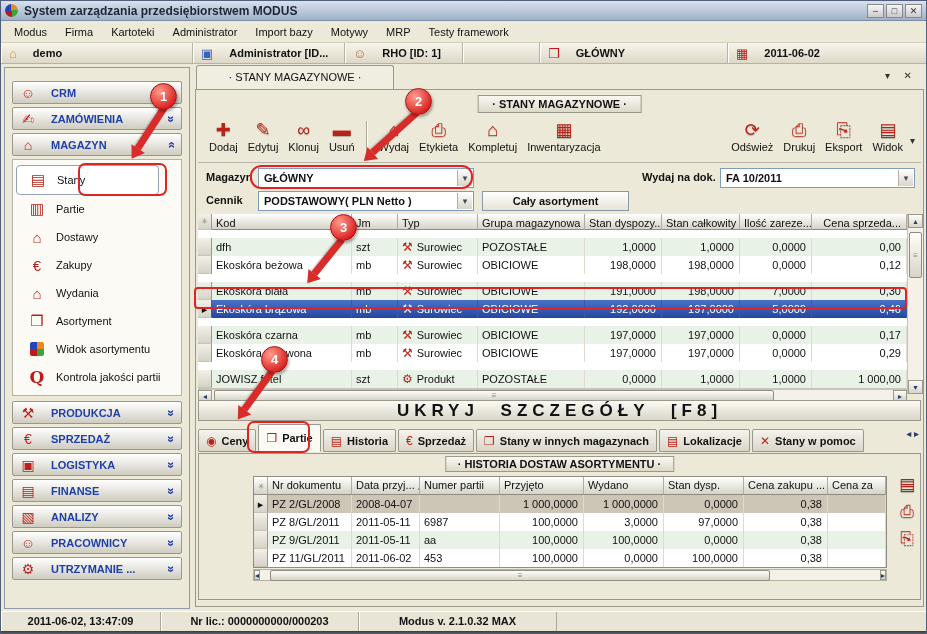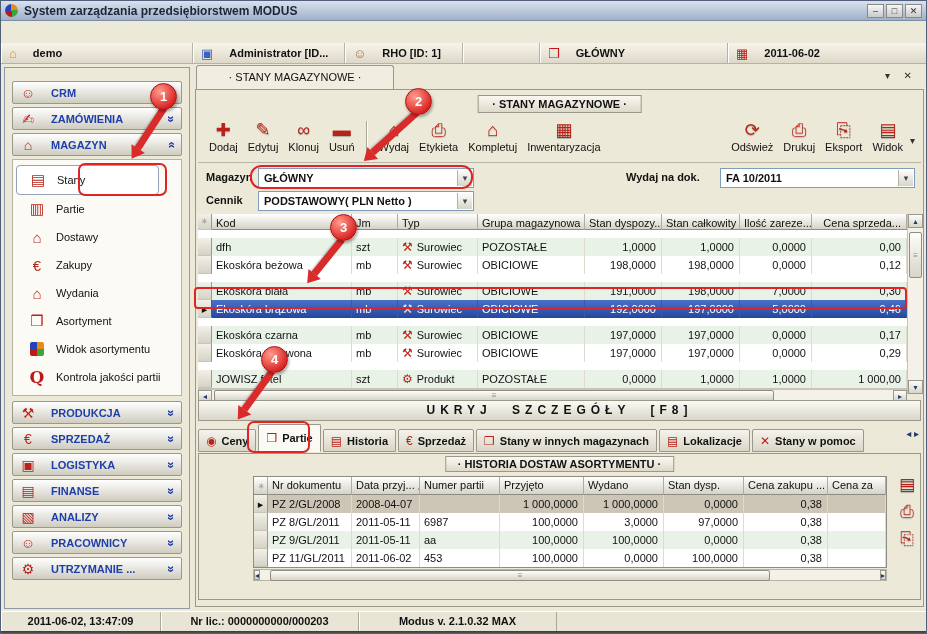--- a/index.html
+++ b/index.html
@@ -89,21 +89,21 @@
   .hscroll { height:12px; display:flex; background:#f3f1e8; border-top:1px solid #c8c5b8; position:relative; }
   .vscroll { width:16px; background:#f3f1e8; border-left:1px solid #c8c5b8; position:relative; }
   .sbtn { background:linear-gradient(#fdfdfa,#d8d5c8); border:1px solid #9a988c; color:#223a6e; font-size:8px; text-align:center; }
   .hscroll .sbtn { width:14px; height:100%; line-height:11px; }
   .vscroll .sbtn { position:absolute; left:0; width:100%; height:14px; line-height:13px; }
   .thumb { background:linear-gradient(#fdfdfa,#d8d5c8); border:1px solid #8f8d82; border-radius:2px; text-align:center; color:#8a887c; font-size:8px; }
   .hthumb { position:absolute; top:0; height:11px; line-height:10px; }
   .vthumb { position:absolute; left:1px; width:13px; line-height:normal; display:flex; align-items:center; justify-content:center; }
 
   
-  .ukryj { position:absolute; top:310px; left:2px; right:2px; height:21px; background:linear-gradient(#fbfaf4,#d9d6c8); border:1px solid #9a988c; text-align:center; font-weight:bold; font-size:12px; letter-spacing:5px; word-spacing:12px; line-height:19px; }
+  .ukryj { position:absolute; top:310px; left:2px; right:2px; height:21px; background:linear-gradient(#fbfaf4,#d9d6c8); border:1px solid #9a988c; text-align:center; font-weight:bold; font-size:17px; letter-spacing:5px; word-spacing:12px; line-height:19px; }
   .dtabs { position:absolute; top:334px; left:2px; right:2px; height:28px; display:flex; align-items:flex-end; overflow:hidden; padding-right:26px; }
   .dtab { height:23px; background:linear-gradient(#f5f3ec,#d9d6c8); border:1px solid #9a988c; border-radius:2px 2px 0 0; margin-right:2px; display:flex; align-items:center; padding:0 7px; white-space:nowrap; }
   .dtab.sel { height:28px; background:#fbfaf5; border-bottom-color:#fbfaf5; }
   .dtico { color:#b82218; font-size:12px; margin-right:5px; }
   .dtlabel { font-weight:bold; }
   .tabnav { position:absolute; right:4px; top:338px; font-size:10px; color:#223a6e; }
 
   
   .bpanel { position:absolute; top:363px; left:2px; right:2px; bottom:6px; border:1px solid #9a988c; background:#ece9d8; }
   .btitle { position:absolute; top:2px; left:50%; transform:translateX(-50%); padding:1px 12px; background:linear-gradient(#faf8f0,#ddd9ca); border:1px solid #9a988c; font-weight:bold; white-space:nowrap; }
@@ -138,20 +138,31 @@
 <div class="screen">
 
   <div class="titlebar">
     <span class="applogo"></span>
     <span class="apptitle">System zarządzania przedsiębiorstwem MODUS</span>
     <span class="winbtn">–</span>
     <span class="winbtn">□</span>
     <span class="winbtn">✕</span>
   </div>
 
+  <div class="menubar">
+
+  <span class="menuitem">Modus</span>
+      <span class="menuitem">Firma</span>
+      <span class="menuitem">Kartoteki</span>
+      <span class="menuitem">Administrator</span>
+      <span class="menuitem">Import bazy</span>
+      <span class="menuitem">Motywy</span>
+      <span class="menuitem">MRP</span>
+      <span class="menuitem">Testy framework</span>
+    </div>
 
   <div class="infobar">
     <div class="iseg" style="width:192px;">
       <span class="ig home">⌂</span>
       <span class="b">demo</span>
     </div>
     <div class="iseg" style="width:152px;">
       <span class="ig blue">▣</span>
       <span class="b">Administrator [ID...</span>
     </div>
@@ -359,30 +370,31 @@
           </div>
         <span class="tmore">▾</span>
       </div>
 
       <div class="filters">
         <span class="flabel" style="left:8px; top:7px;">Magazyn</span>
         <div class="dd" style="left:60px; top:4px; width:216px;">
           <span>GŁÓWNY</span>
           <span class="ddbtn">▾</span>
         </div>
-        <span class="flabel" style="left:428px; top:7px;">Wydaj na dok.</span>
+        <span class="flabel" style="left:444px; top:7px;">Wydaj na dok.</span>
         <div class="dd" style="left:522px; top:4px; width:195px;">
           <span>FA 10/2011</span>
           <span class="ddbtn">▾</span>
         </div>
         <span class="flabel" style="left:8px; top:30px;">Cennik</span>
         <div class="dd" style="left:60px; top:27px; width:216px;">
           <span>PODSTAWOWY( PLN Netto )</span>
           <span class="ddbtn">▾</span>
         </div>
+        <div class="fbtn white" style="left:284px; top:27px; width:147px;">Cały asortyment</div>
       </div>
 
       <div class="grid">
         <div class="gcols">
           <div class="ghead">
             <span class="hc c0"><span class="star">✳</span></span>
             <span class="hc c1">Kod</span>
             <span class="hc c2">Jm</span>
             <span class="hc c3">Typ</span>
             <span class="hc c4">Grupa magazynowa</span>

